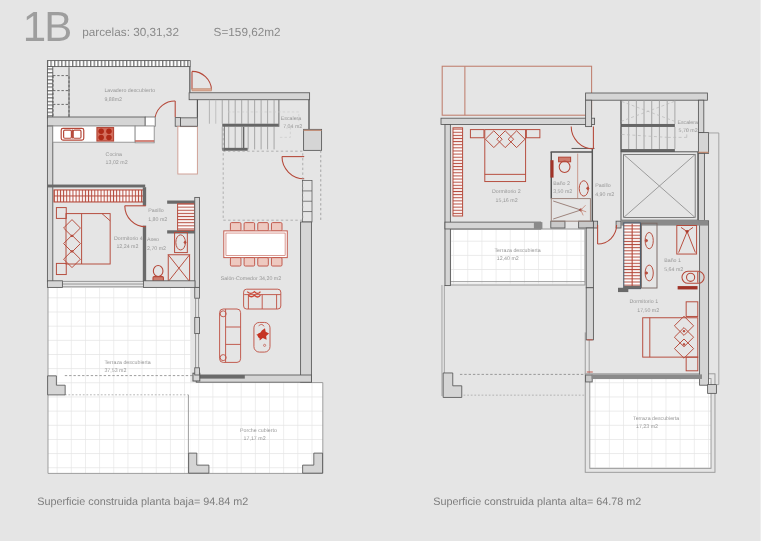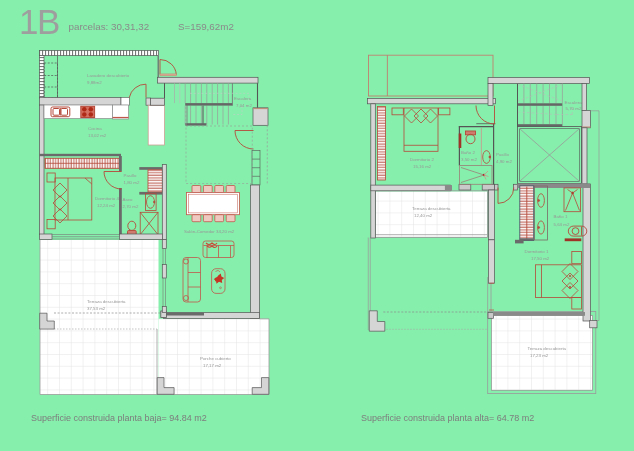--- a/index.html
+++ b/index.html
@@ -1,16 +1,16 @@
 <!DOCTYPE html>
 <html><head>
 <meta charset="utf-8">
 <style>
 html,body{margin:0;padding:0;background:#ffffff;}
-#page{position:relative;width:634px;height:451px;background:#86efac;overflow:hidden;
+#page{position:relative;width:634px;height:451px;background:#e5e5e5;overflow:hidden;
 font-family:"Liberation Sans", sans-serif;}
 svg{position:absolute;top:0;left:0;}
 .lbl{fill:#979797;font-size:4.4px;font-family:"Liberation Sans", sans-serif;}
 </style>
 </head>
 <body>
 <div id="page">
 <svg width="634" height="451" viewBox="0 0 634 451">
 <defs>
 <pattern id="grid" width="11.8" height="11.8" patternUnits="userSpaceOnUse">

